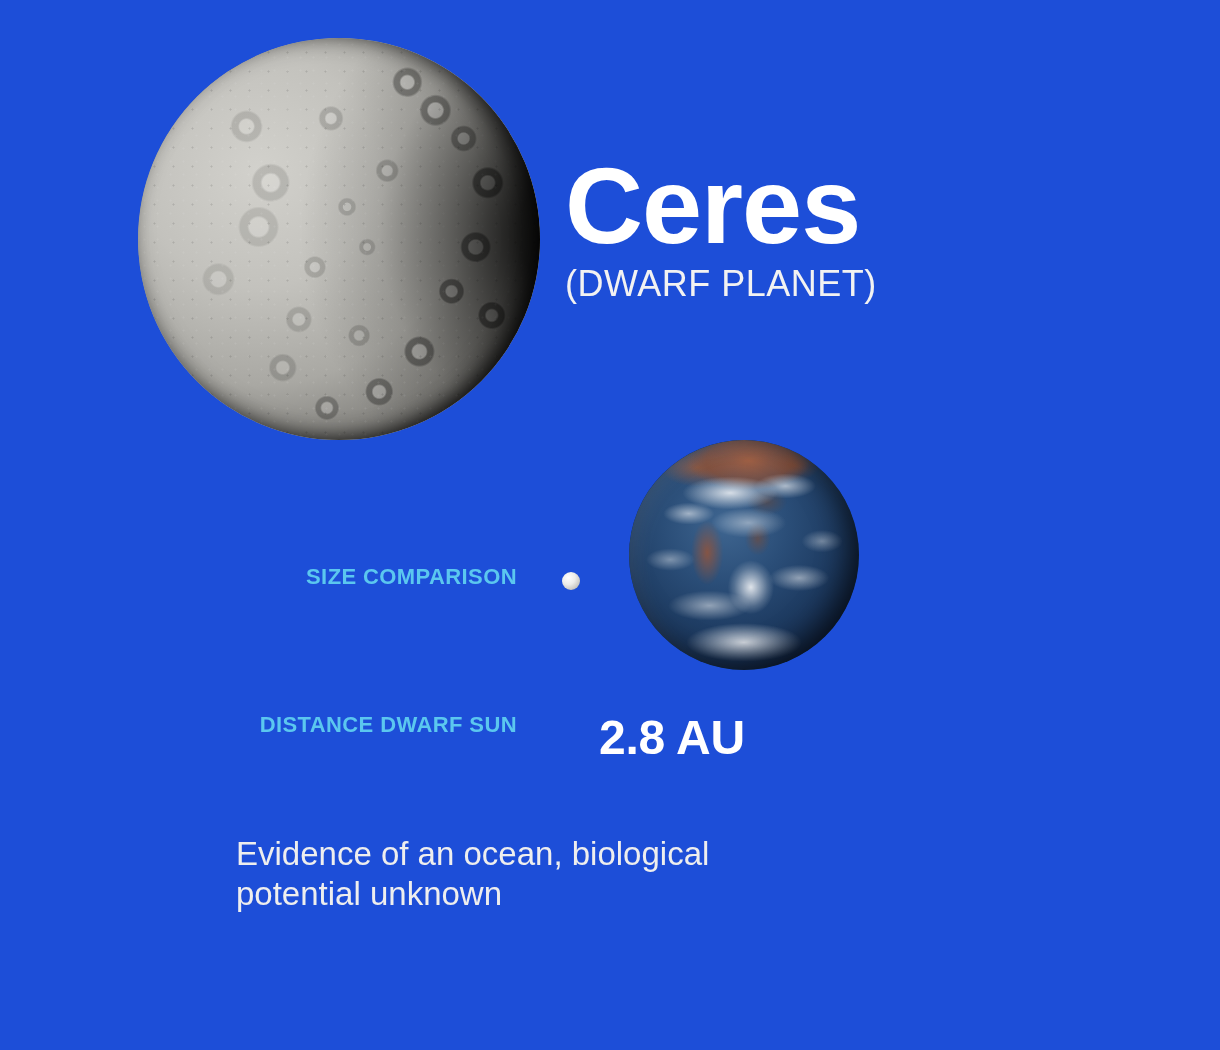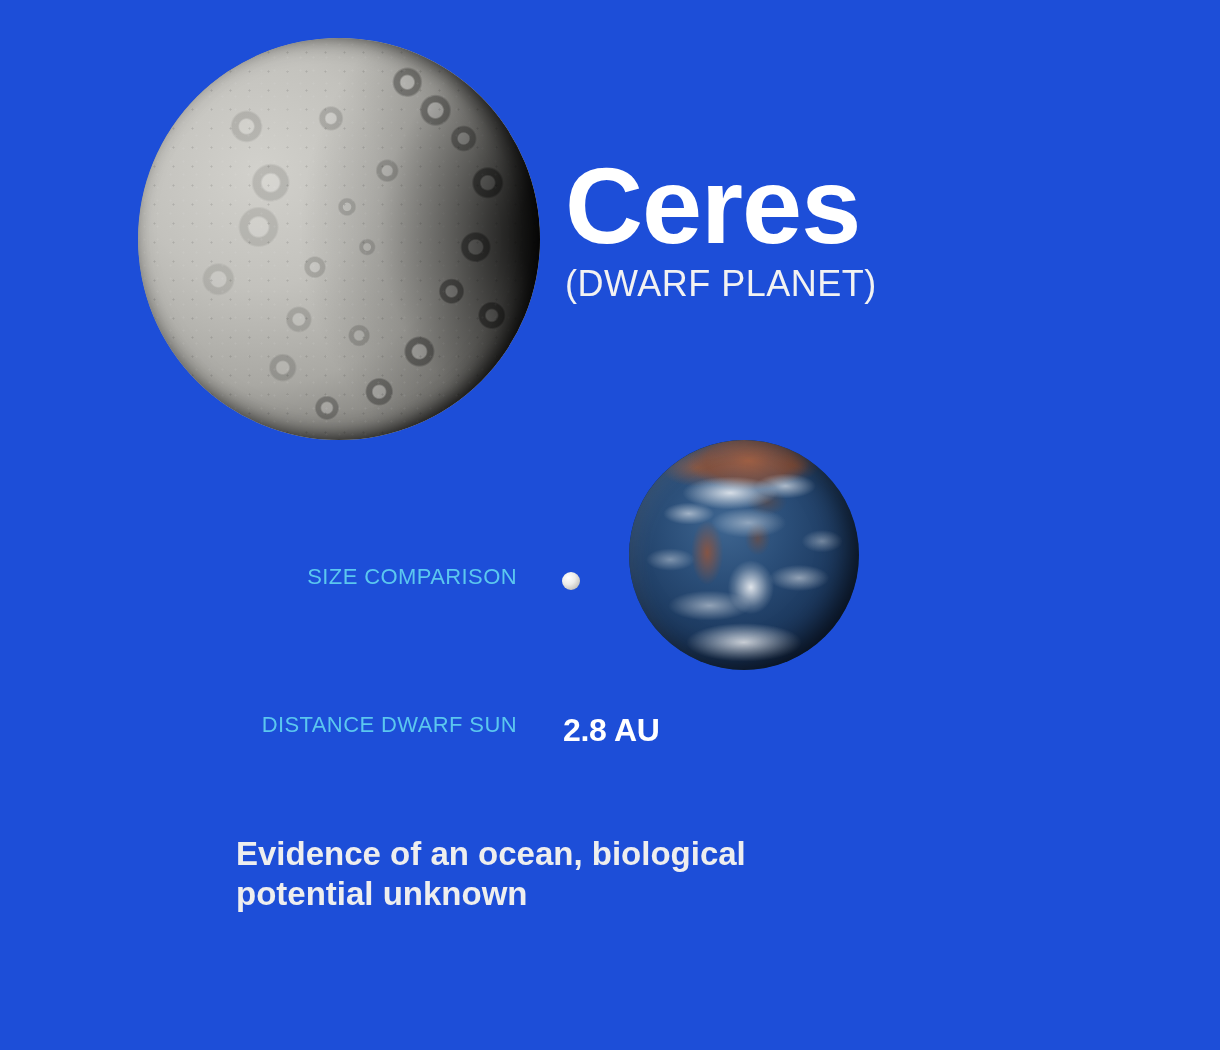--- a/index.html
+++ b/index.html
@@ -121,41 +121,42 @@
   .fact-row {
     position: absolute;
     display: flex;
     align-items: flex-start;
   }
   .fact-label {
     width: 327px;
     text-align: right;
     color: #5bc7ef;
     font-size: 22px;
-    font-weight: 400;
+    font-weight: 700;
     letter-spacing: 0.4px;
     line-height: 1.0;
     white-space: nowrap;
   }
   .fact-value-wrap {
     margin-left: 46px;
   }
   .fact-value {
     color: #ffffff;
-    font-size: 32px;
+    font-size: 48px;
     font-weight: 700;
     line-height: 1.0;
     letter-spacing: -0.3px;
     white-space: nowrap;
+    margin-left: 36px;
   }
   .fact-note {
     margin-top: 8px;
     color: #eeeeee;
     font-size: 33px;
-    font-weight: 700;
+    font-weight: 400;
     line-height: 1.22;
     max-width: 600px;
   }
 
   #row-size      { left: 190px; top: 566px; }
   #row-distance  { left: 190px; top: 714px; }
   #row-ocean     { left: 190px; top: 826px; }
 
   
   #size-visual {

